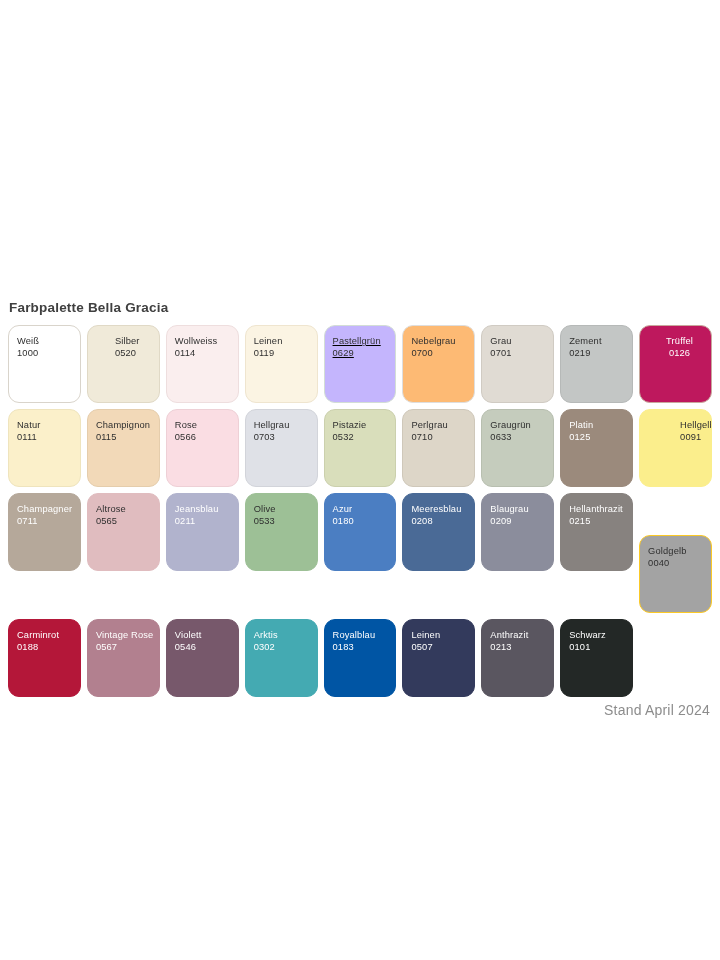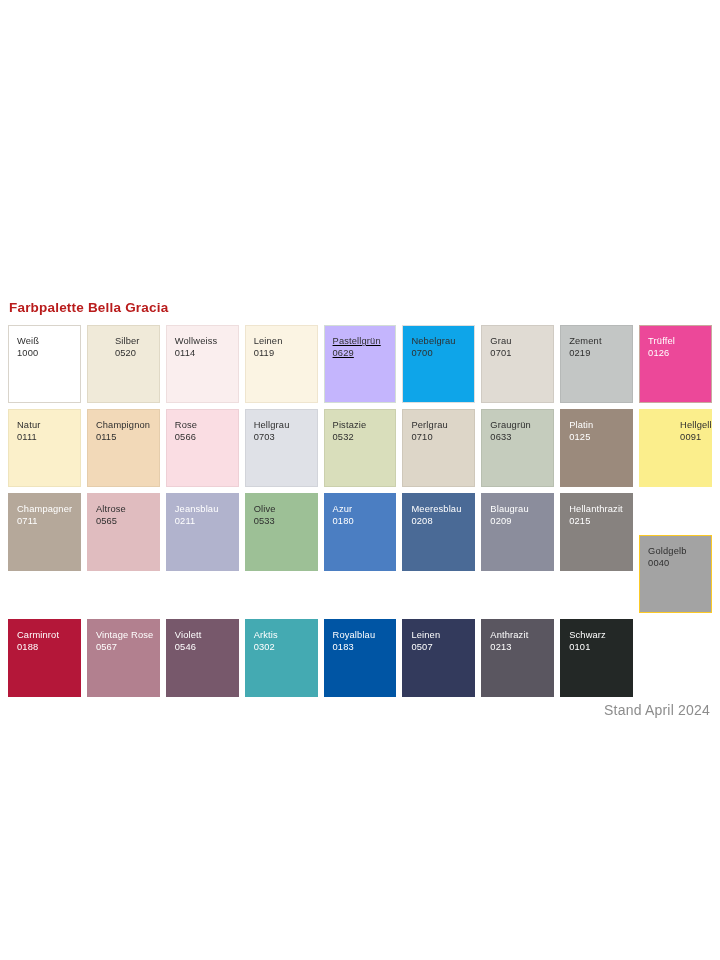--- a/index.html
+++ b/index.html
@@ -45,20 +45,21 @@
     row-gap: 6px;
     width: 704px;
   }
 
   .swatch {
     position: relative;
     height: 78px;
     box-sizing: border-box;
     padding: 9px 0 0 8px;
     overflow: hidden;
+    border-radius: 11px;
   }
 
   .swatch-name,
   .swatch-code {
     display: block;
     font-size: 9.3px;
     line-height: 12.4px;
     letter-spacing: 0.15px;
     white-space: nowrap;
   }
@@ -81,21 +82,21 @@
     color: #8c8c8c;
     line-height: 11px;
   }
 </style>
 </head>
 <body style="background: rgb(255, 255, 255);">
 
 <div id="page">
   <div id="palette-sheet">
 
-    <h1 id="page-title" style="color: #b91c1c;">Farbpalette Bella Gracia</h1>
+    <h1 id="page-title" style="color: #404040;">Farbpalette Bella Gracia</h1>
 
     <div id="swatch-grid">
         <div class="swatch dark-text" style="background: rgb(255, 255, 255); border: 1px solid rgb(217, 212, 203);">
           <span class="swatch-name">Weiß</span>
           <span class="swatch-code">1000</span>
         </div>
         <div class="swatch dark-text" style="background: rgb(240, 234, 217); border: 1px solid rgb(224, 217, 198); padding-left: 27px;">
           <span class="swatch-name">Silber</span>
           <span class="swatch-code">0520</span>
         </div>
@@ -104,33 +105,33 @@
           <span class="swatch-code">0114</span>
         </div>
         <div class="swatch dark-text" style="background: rgb(251, 244, 227); border: 1px solid rgb(239, 229, 207);">
           <span class="swatch-name">Leinen</span>
           <span class="swatch-code">0119</span>
         </div>
         <div class="swatch dark-text" style="background: #c4b5fd; border: 1px solid rgb(211, 222, 213); text-decoration: underline;">
           <span class="swatch-name">Pastellgrün</span>
           <span class="swatch-code">0629</span>
         </div>
-        <div class="swatch dark-text" style="background: #0ea5e9; border: 1px solid rgb(222, 222, 222);">
+        <div class="swatch dark-text" style="background: #fdba74; border: 1px solid rgb(222, 222, 222);">
           <span class="swatch-name">Nebelgrau</span>
           <span class="swatch-code">0700</span>
         </div>
         <div class="swatch dark-text" style="background: rgb(224, 219, 211); border: 1px solid rgb(208, 203, 195);">
           <span class="swatch-name">Grau</span>
           <span class="swatch-code">0701</span>
         </div>
         <div class="swatch dark-text" style="background: rgb(195, 198, 197); border: 1px solid rgb(182, 185, 184);">
           <span class="swatch-name">Zement</span>
           <span class="swatch-code">0219</span>
         </div>
-        <div class="swatch light-text" style="background: #ec4899; border: 1px solid rgb(200, 169, 157);">
+        <div class="swatch light-text" style="background: #be185d; border: 1px solid rgb(200, 169, 157); text-align: center;">
           <span class="swatch-name">Trüffel</span>
           <span class="swatch-code">0126</span>
         </div>
         <div class="swatch dark-text" style="background: rgb(251, 240, 202); border: 1px solid rgb(239, 228, 189);">
           <span class="swatch-name">Natur</span>
           <span class="swatch-code">0111</span>
         </div>
         <div class="swatch dark-text" style="background: rgb(242, 217, 184); border: 1px solid rgb(229, 205, 172);">
           <span class="swatch-name">Champignon</span>
           <span class="swatch-code">0115</span>

